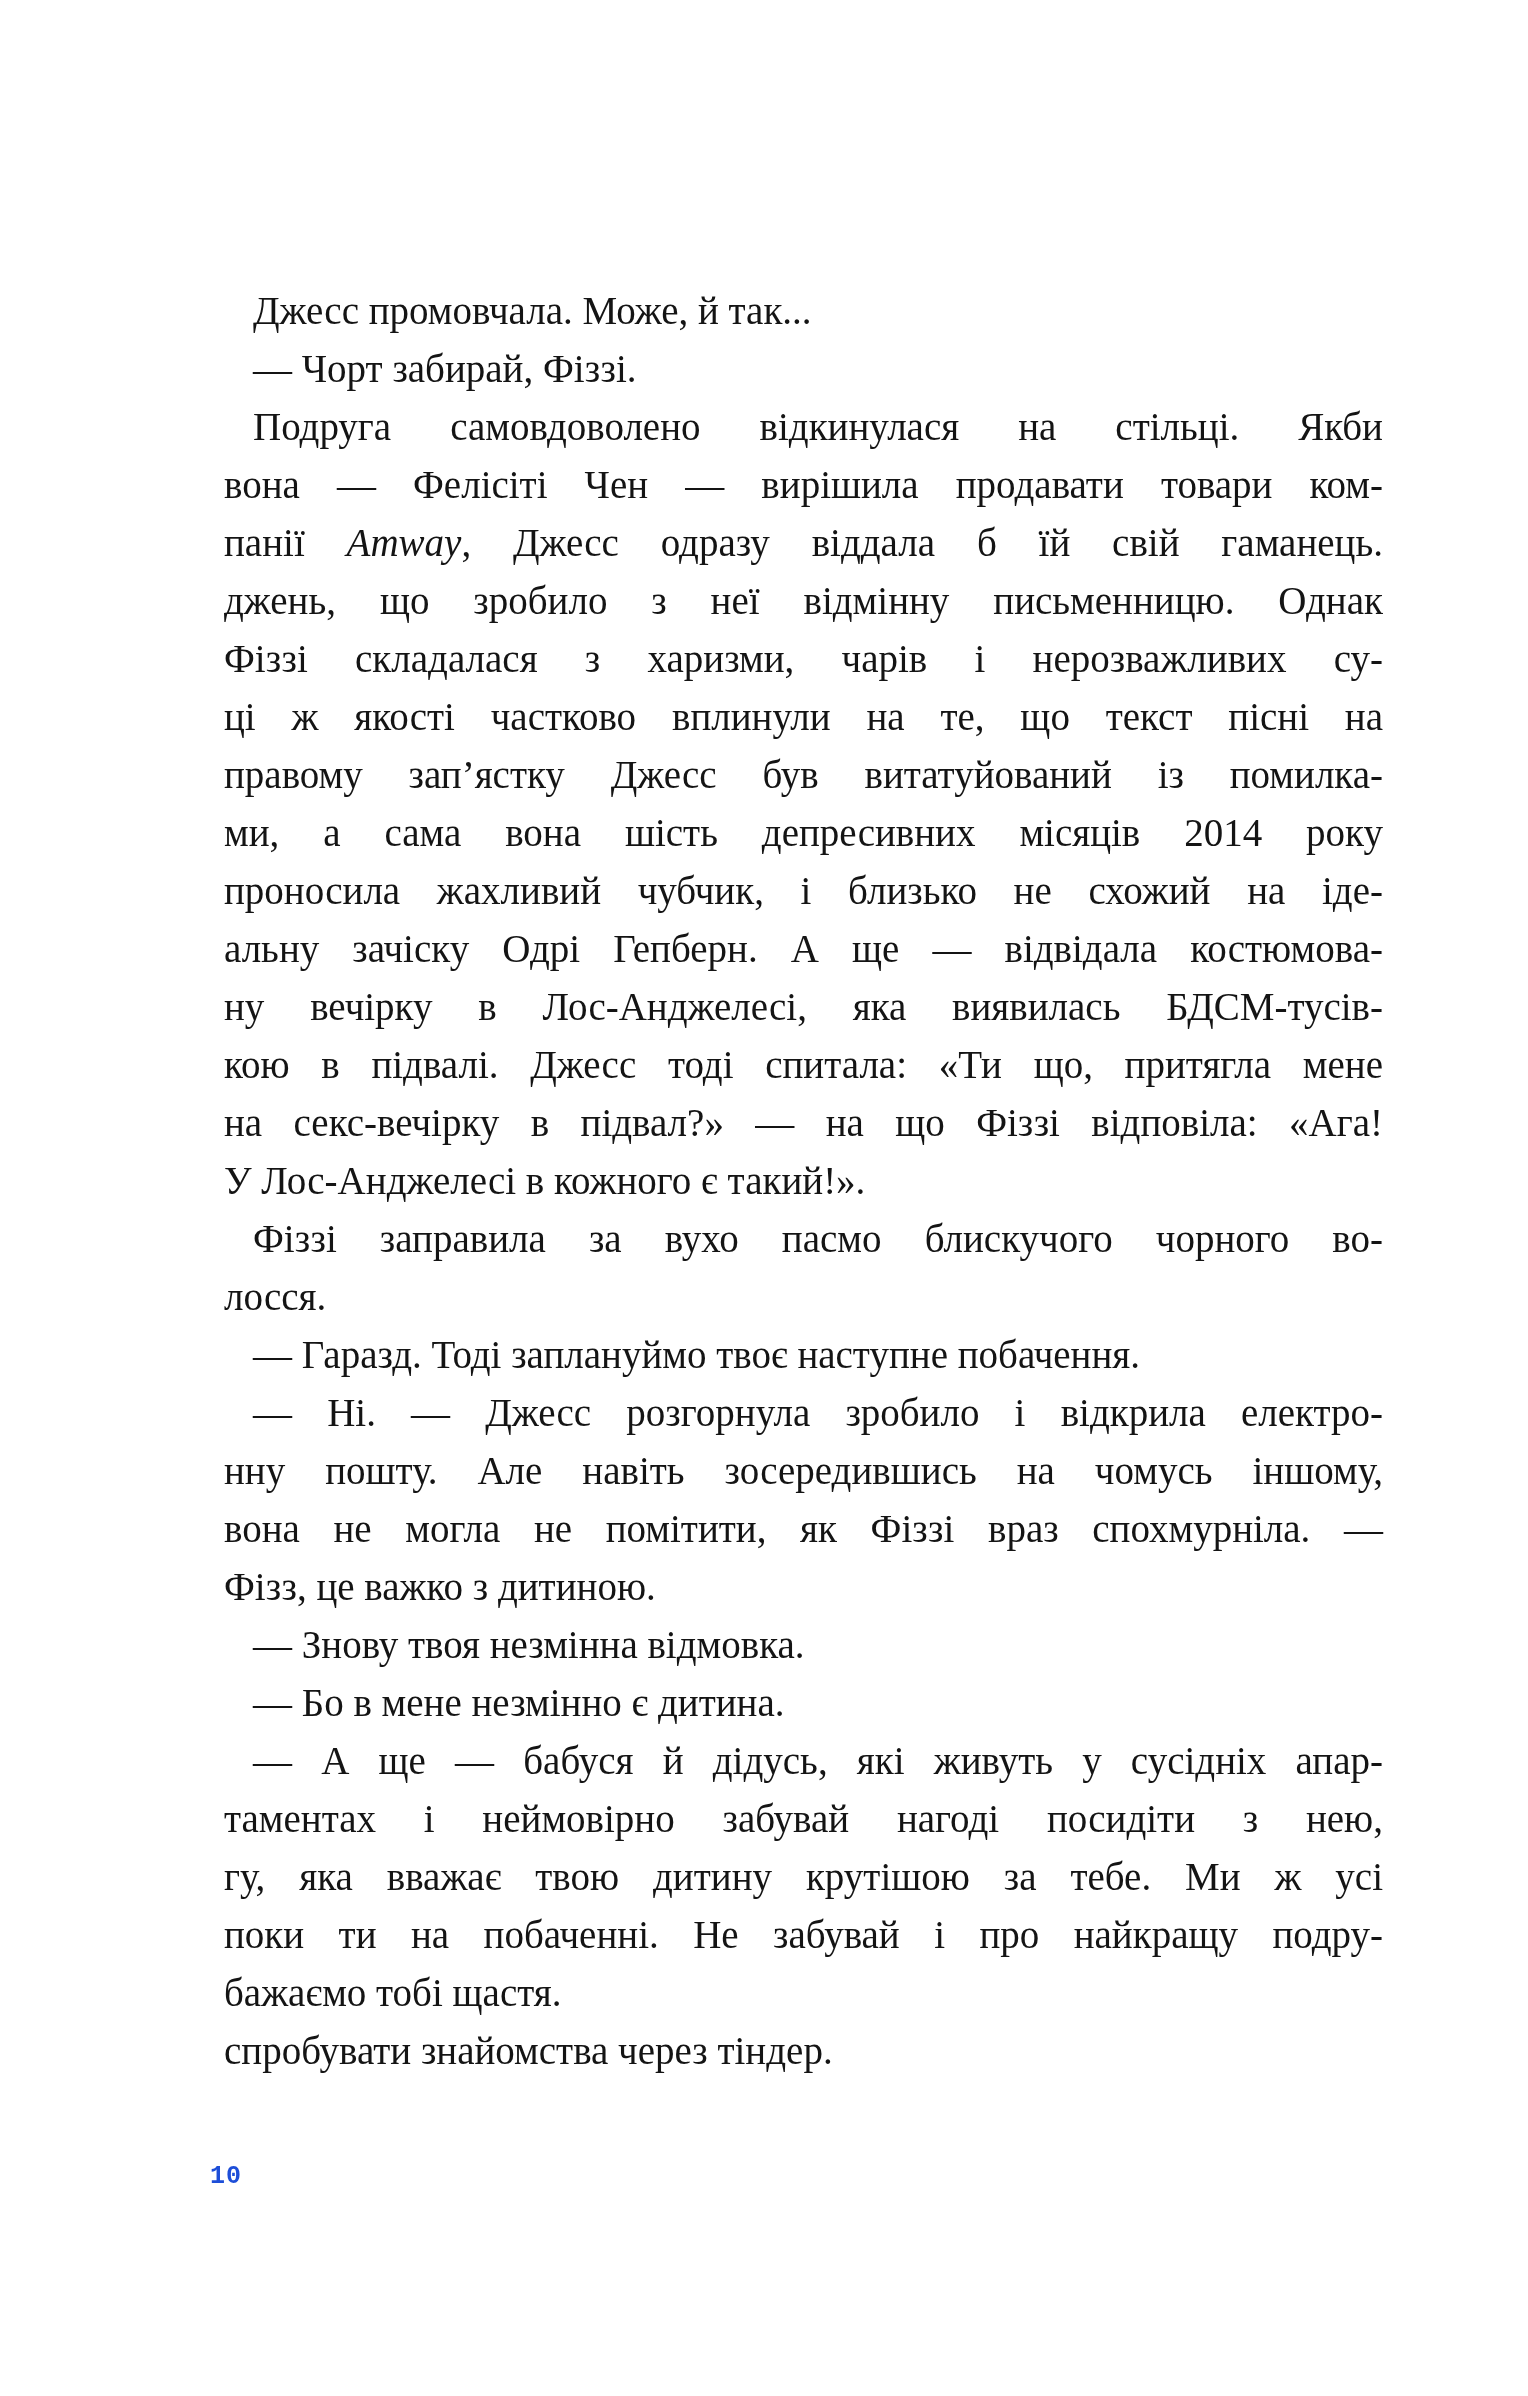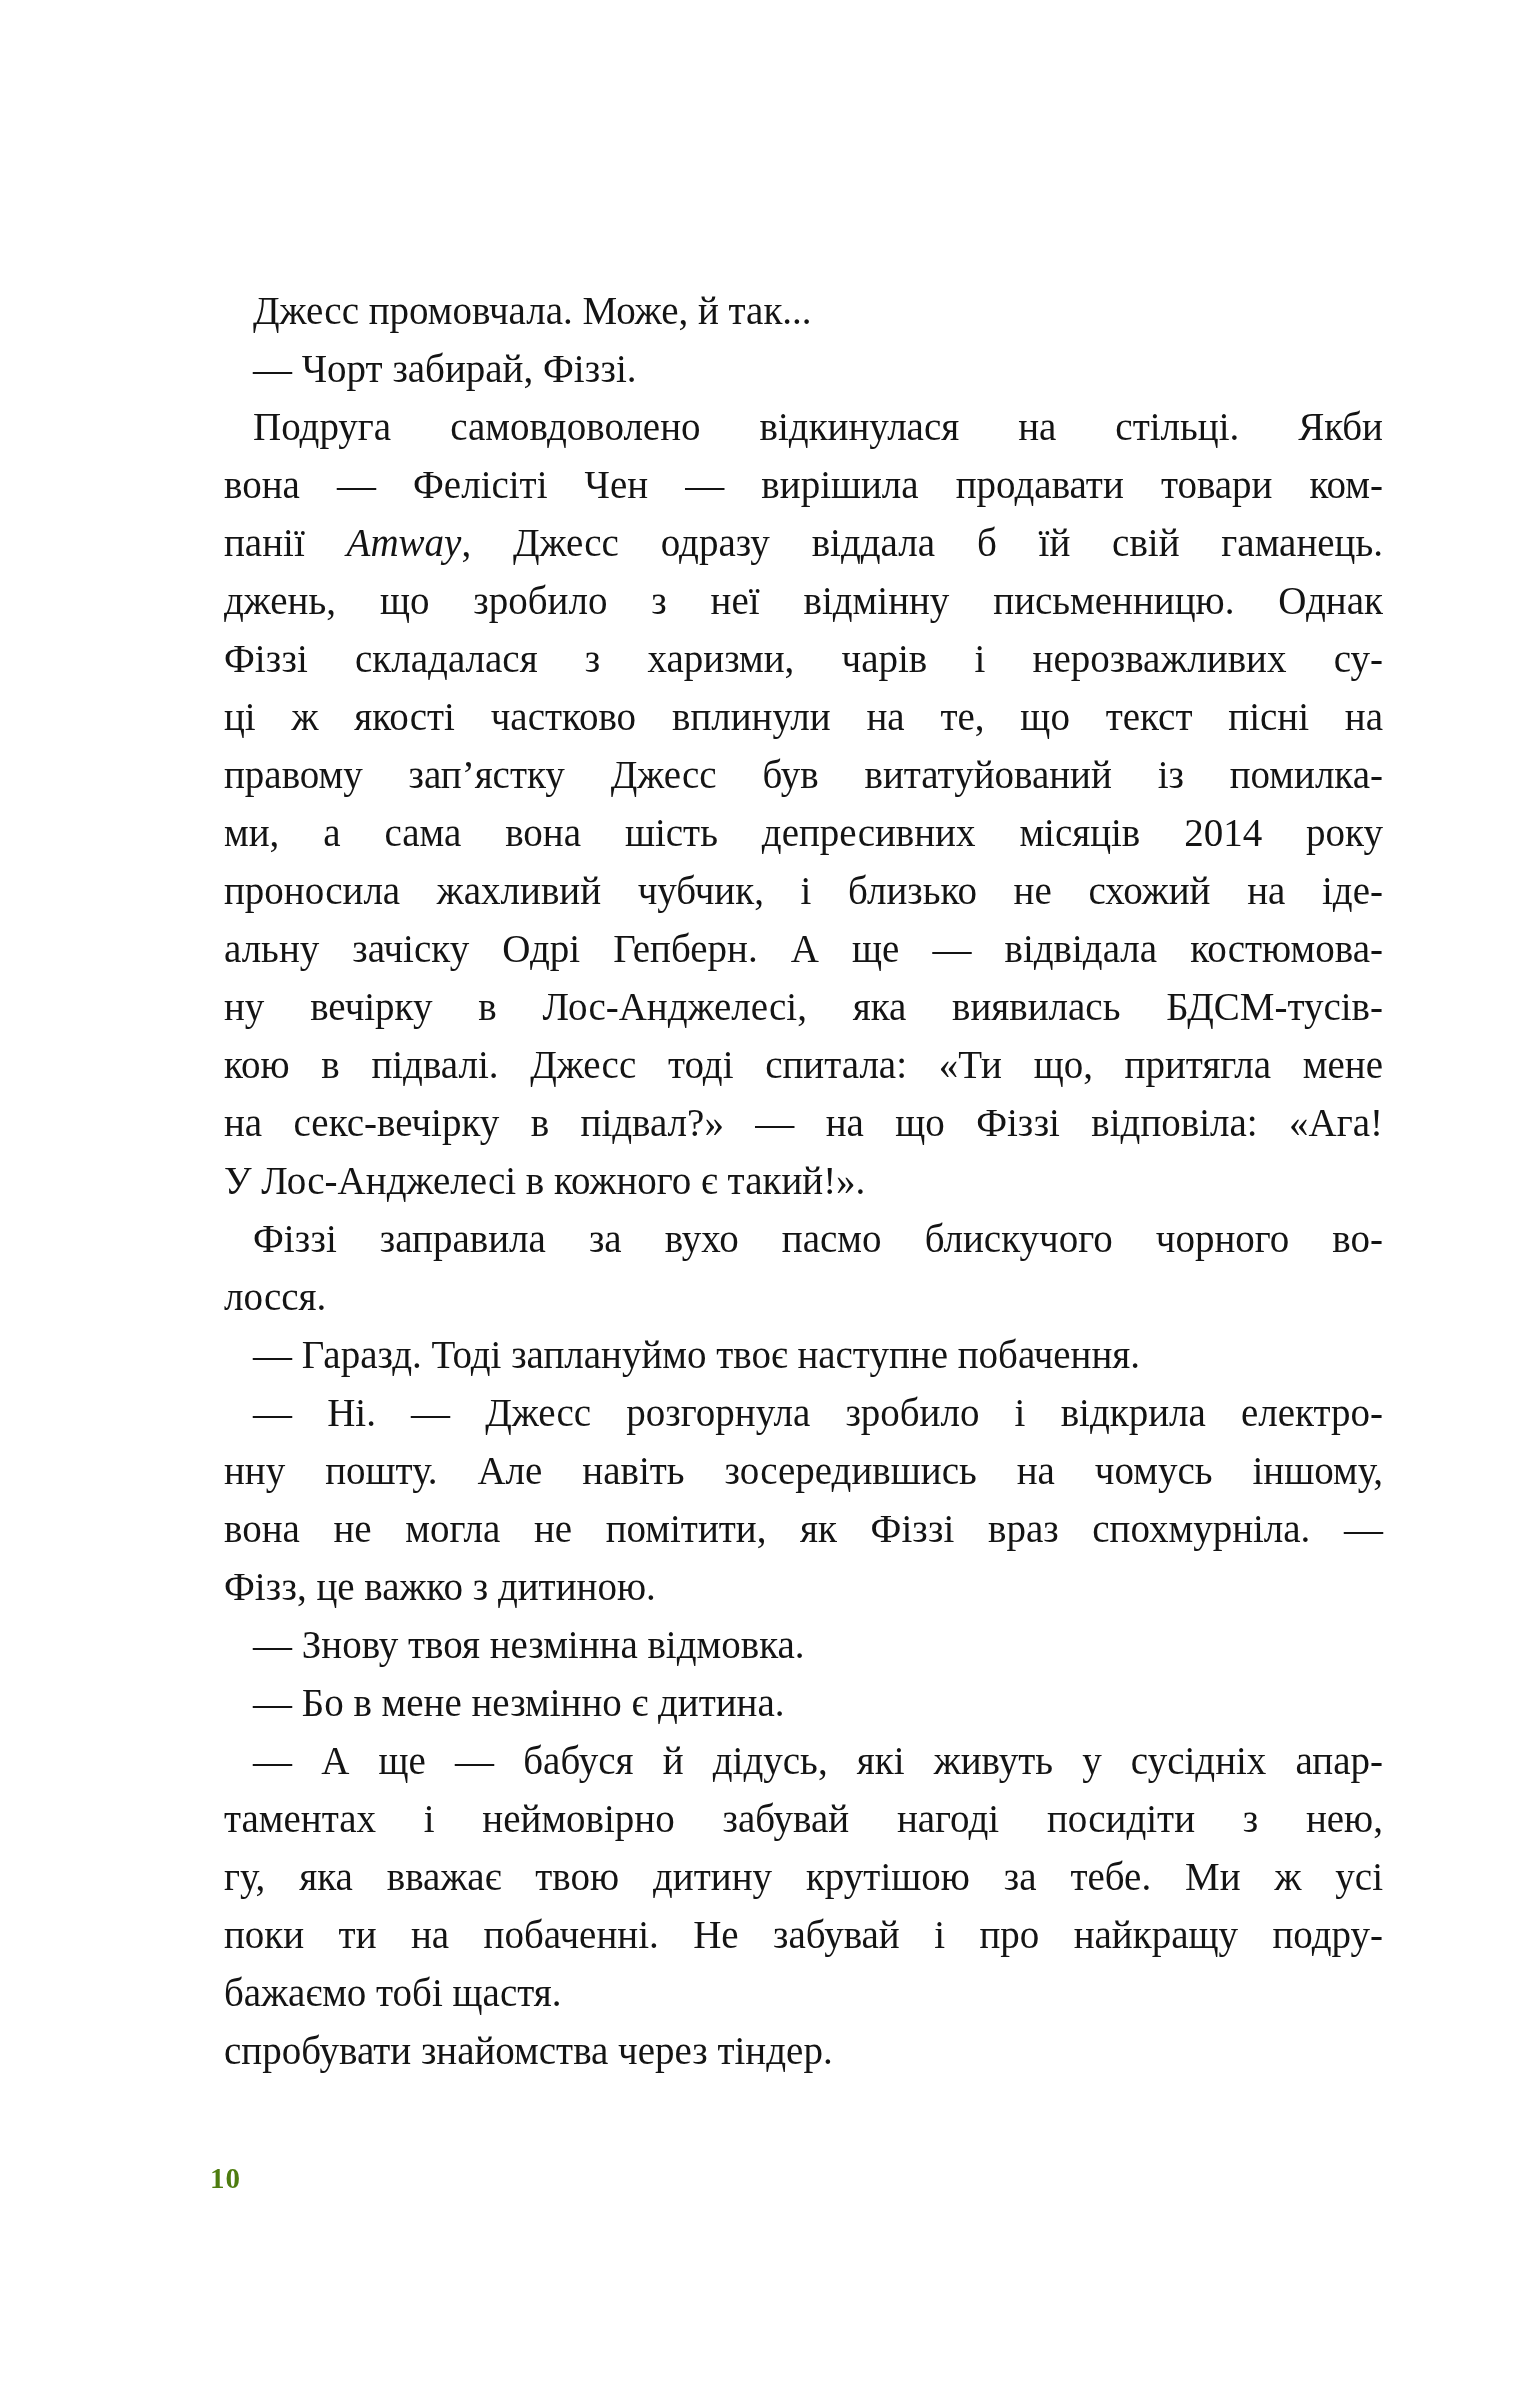--- a/index.html
+++ b/index.html
@@ -23,24 +23,24 @@
   .para{margin:0;padding:0;}
   .line{text-align:justify;}
   .line.j{text-align-last:justify;}
   .line.last{text-align:left;text-align-last:left;}
   .line.indent{text-indent:29px;}
   .line em{font-style:italic;}
   .page-number{
     position:absolute;
     left:210px;
     top:2162px;
-    font-family:Liberation Serif, serif;
-    font-size:29px;
+    font-family:Liberation Mono, monospace;
+    font-size:25px;
     font-weight:bold;
-    color:#4d7c0f;
+    color:#1d4ed8;
     letter-spacing:1px;
   }
 </style>
 </head>
 <body>
 
 <div class="page">
   <div class="text-block" id="text-block">
       <div class="para">
         <div class="line indent last">Джесс промовчала. Може, й так...</div>

